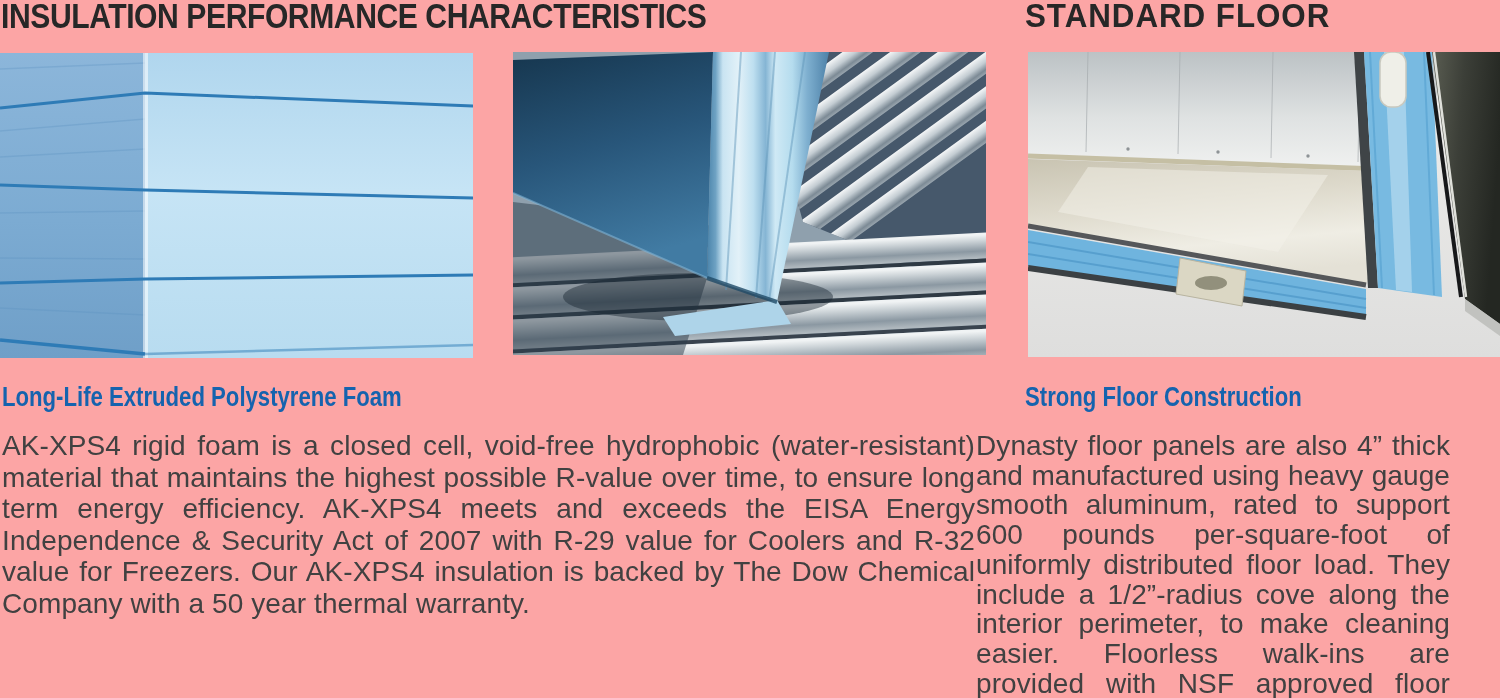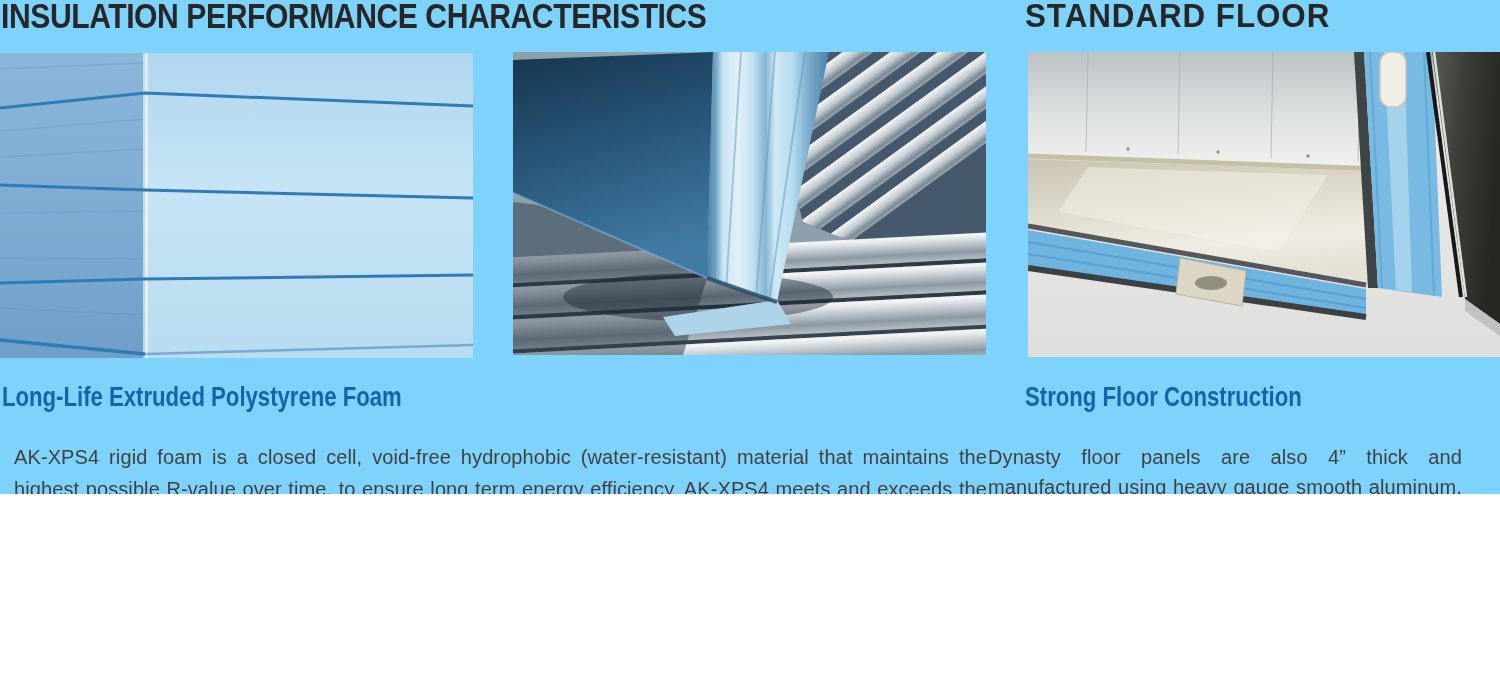--- a/index.html
+++ b/index.html
@@ -1,36 +1,36 @@
 <!DOCTYPE html>
 <html><head>
 <meta charset="utf-8">
 <style>
   html,body { margin:0; padding:0; background:#ffffff; }
   .page {
-    position:relative; width:1500px; height:494px; background:#7dd3fc;
+    position:relative; width:1500px; height:698px; background:#fca5a5;
     overflow:hidden; font-family:"Liberation Sans", sans-serif;
   }
   h1.section-title {
     position:absolute; margin:0; font-weight:700; color:#272727;
     white-space:nowrap; line-height:38px;
   }
   #title-left  { left:1px;    top:-3px; font-size:35px; letter-spacing:-0.5px;
                  transform:scaleX(0.86); transform-origin:0 0; }
   #title-right { left:1025px; top:-3px; font-size:33px; letter-spacing:1px;
                  transform:scaleX(0.95); transform-origin:0 0; }
   h2.sub-title {
     position:absolute; margin:0; font-weight:700; color:#1563ae;
     font-size:27px; line-height:32px; white-space:nowrap;
     transform:scaleX(0.82); transform-origin:0 0;
   }
   #sub-left  { left:2px;    top:381px; }
   #sub-right { left:1025px; top:381px; }
   p.body-text {
-    position:absolute; margin:12px; color:#414141; font-size:20px;
+    position:absolute; margin:0; color:#414141; font-size:28px;
     text-align:justify; letter-spacing:0.1px;
   }
   #body-left  { left:2px;    top:430px; width:973px; line-height:31.6px; }
   #body-right { left:976px; top:431px; width:474px; line-height:29.7px; }
   figure.photo { position:absolute; margin:0; padding:0; overflow:hidden; }
   figure.photo svg { display:block; width:100%; height:100%; }
   #photo-foam-stack   { left:0;      top:53px; width:473px; height:305px; }
   #photo-foam-rollers { left:513px;  top:52px; width:473px; height:303px; }
   #photo-floor-cut    { left:1028px; top:52px; width:472px; height:305px; }
 </style>

